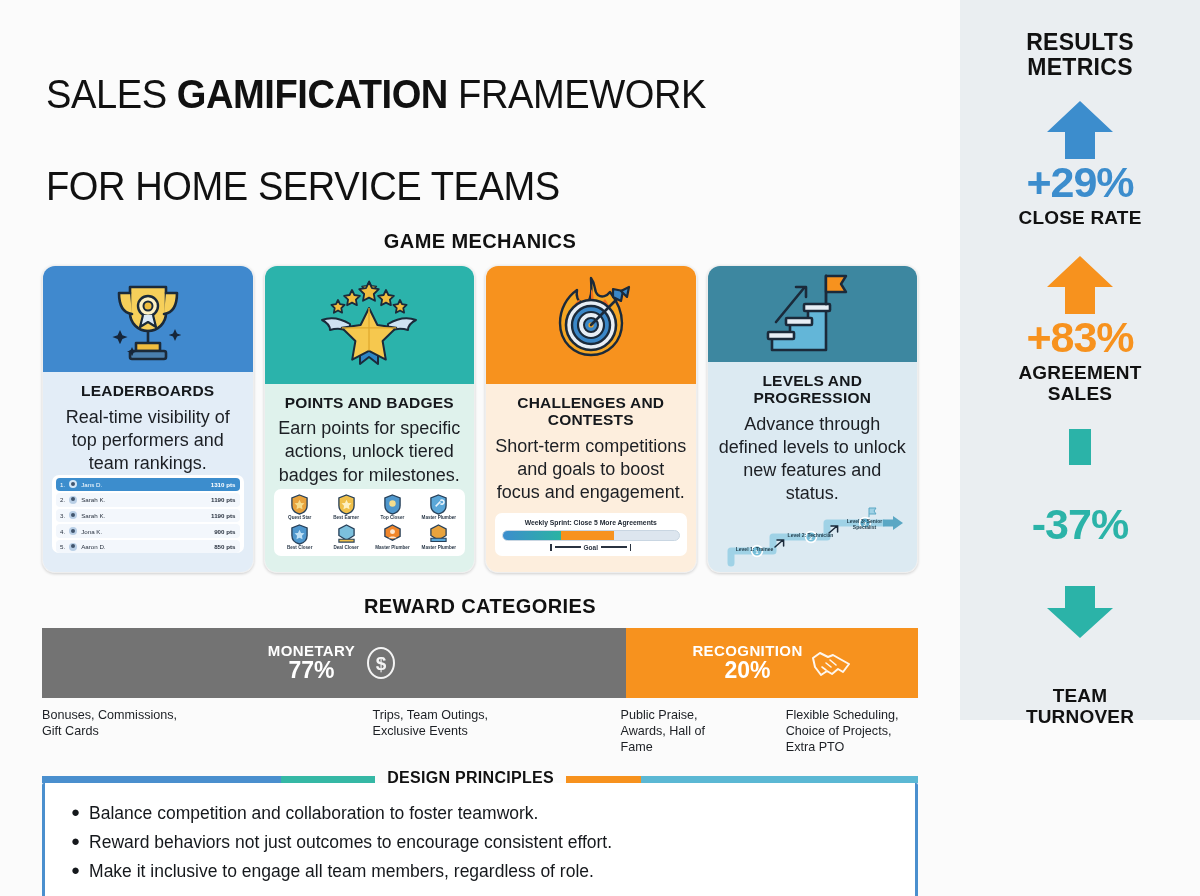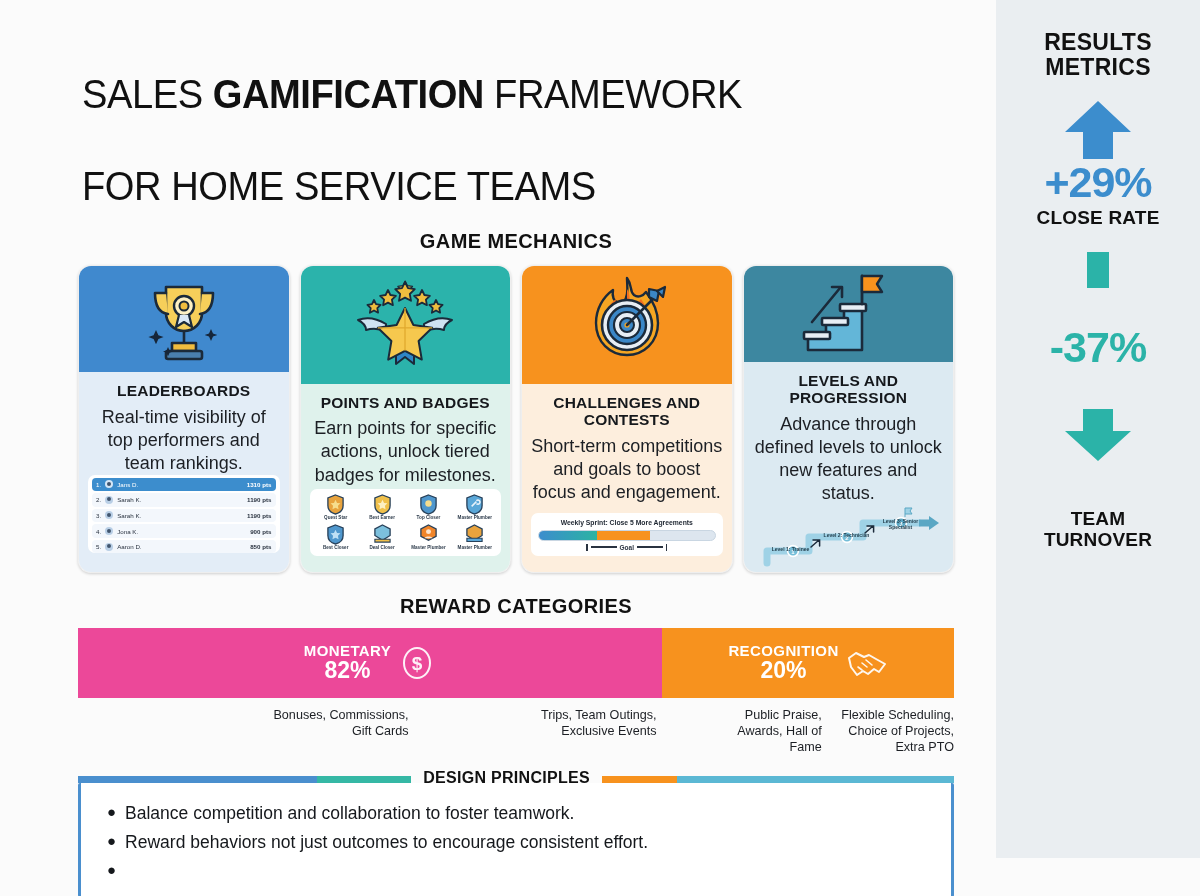--- a/index.html
+++ b/index.html
@@ -6,23 +6,23 @@
   html,body { width:1200px; height:896px; }
   body {
     font-family:"Liberation Sans", sans-serif;
     background:#fbfbfb;
     overflow:hidden;
     position:relative;
   }
 
   
   .page { width:1200px; height:896px; display:flex; background:#fbfbfb; }
-  .left { width:960px; height:896px; position:relative; padding:0;margin-left:36px; }
+  .left { width:960px; height:896px; position:relative; padding:0; }
   .right {
-    width:240px; height:858px; background:#eaeef1;
+    width:240px; height:720px; background:#eaeef1;
     display:flex; flex-direction:column; align-items:center;
     padding-top:16px;
   }
 
   
   .title {
     margin:26px 0 0 46px;
     font-size:41px; line-height:1.12; letter-spacing:-0.5px;
     color:#111; font-weight:400;
     font-family:"Liberation Sans Narrow","Liberation Sans",sans-serif;
@@ -104,21 +104,21 @@
   .reward-wrap { padding:0 42px; margin-top:10px; }
   .reward-bar { display:flex; height:70px; overflow:hidden; }
   .seg { display:flex; align-items:center; justify-content:center; gap:7px;
          color:#fff; position:relative; }
   .seg-txt { text-align:center; line-height:1.02; }
   .seg-name { font-size:15px; font-weight:700; letter-spacing:.4px;
               font-family:"Liberation Sans Narrow","Liberation Sans",sans-serif; }
   .seg-pct { font-size:23px; font-weight:700; margin-top:1px; }
   .seg-ico { opacity:.92; }
   .reward-desc { display:flex; margin-top:9px; }
-  .rd { text-align:right; font-size:12.6px; line-height:1.3; color:#1c1f24;
+  .rd { text-align:left; font-size:12.6px; line-height:1.3; color:#1c1f24;
         font-family:"Liberation Sans Narrow","Liberation Sans",sans-serif; }
 
   
   .dp-wrap { margin:20px 42px 0; position:relative; }
   .dp-box { border:3px solid #4a8fce; border-top:none; border-bottom:none;
             background:#fff; padding:16px 0 14px; border-radius:2px; }
   .dp-top { display:flex; align-items:center; height:7px; }
   .dp-title {
     font-size:16px; font-weight:700; color:#111; letter-spacing:.3px;
     padding:0 12px; white-space:nowrap; position:relative; top:-1px;
@@ -382,24 +382,24 @@
           </div>
         </div>
       </div>
 
     </div>
 
     <div class="section-head" id="reward-head">REWARD CATEGORIES</div>
 
     <div class="reward-wrap">
       <div class="reward-bar">
-        <div class="seg" style="background:#ec4899; flex:40">
+        <div class="seg" style="background:#737373; flex:40">
           <div class="seg-txt">
             <div class="seg-name">MONETARY</div>
-            <div class="seg-pct">82%</div>
+            <div class="seg-pct">77%</div>
           </div>
           <svg class="seg-ico" width="38" height="38" viewBox="0 0 38 38">
             <ellipse cx="19" cy="19" rx="13" ry="15" fill="none" stroke="#fff" stroke-width="2"></ellipse>
             <text x="19" y="26" font-size="19" text-anchor="middle" fill="#fff" font-family="Liberation Sans" font-weight="bold">$</text>
           </svg>
         </div>
         <div class="seg" style="background:#f7921e; flex:20">
           <div class="seg-txt">
             <div class="seg-name">RECOGNITION</div>
             <div class="seg-pct">20%</div>
@@ -438,20 +438,21 @@
           <li>
               <span class="bullet">●</span>
               <span>Balance competition and collaboration to foster teamwork.</span>
             </li>
           <li>
               <span class="bullet">●</span>
               <span>Reward behaviors not just outcomes to encourage consistent effort.</span>
             </li>
           <li>
               <span class="bullet">●</span>
+              <span>Make it inclusive to engage all team members, regardless of role.</span>
             </li>
         </ul>
       </div>
 
     </div>
 
   </div>
 
   <div class="right">
 
@@ -459,20 +460,28 @@
 METRICS</div>
 
     <div class="metric" style="margin-top:18px;">
       <svg width="74" height="62" viewBox="0 0 74 62" class="arrow-up">
         <path d="M37 2L70 33H52v27H22V33H4z" fill="#3c8dcd"></path>
       </svg>
       <div class="metric-val" style="color:#3c8dcd">+29%</div>
       <div class="metric-lbl">CLOSE RATE</div>
     </div>
 
+    <div class="metric" style="margin-top:26px;">
+      <svg width="74" height="62" viewBox="0 0 74 62" class="arrow-up">
+        <path d="M37 2L70 33H52v27H22V33H4z" fill="#f7921e"></path>
+      </svg>
+      <div class="metric-val" style="color:#f7921e">+83%</div>
+      <div class="metric-lbl" style="white-space: pre-line;">AGREEMENT
+SALES</div>
+    </div>
 
     <div class="metric" style="margin-top:24px;gap:44px;">
       <svg width="34" height="36" viewBox="0 0 34 36">
         <rect x="6" y="0" width="22" height="36" fill="#2bb3a8"></rect>
       </svg>
       <div class="metric-val" style="color:#2bb3a8; margin-top:-6px;">-37%</div>
       <svg width="74" height="54" viewBox="0 0 74 54" class="arrow-down" style="margin-top:-4px;">
         <path d="M22 0h30v22h18L37 52 4 22h18z" fill="#2bb3a8"></path>
       </svg>
       <div class="metric-lbl" style="margin-top: 2px; white-space: pre-line;">TEAM

